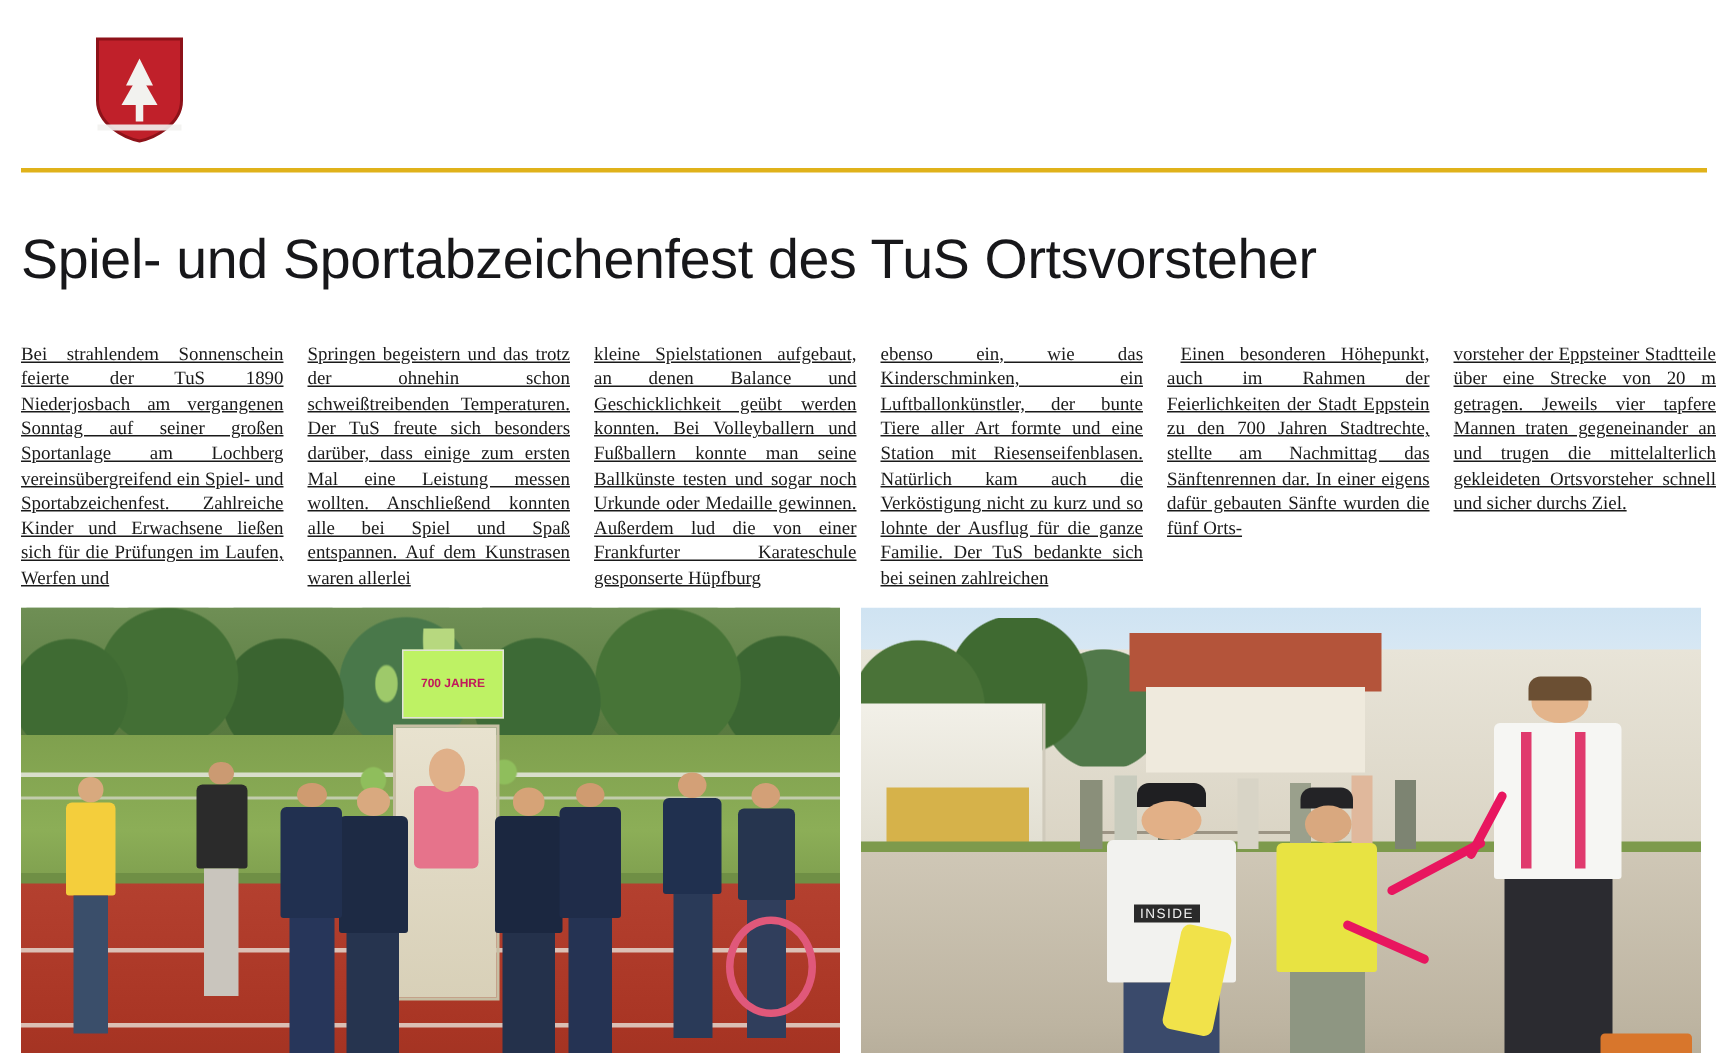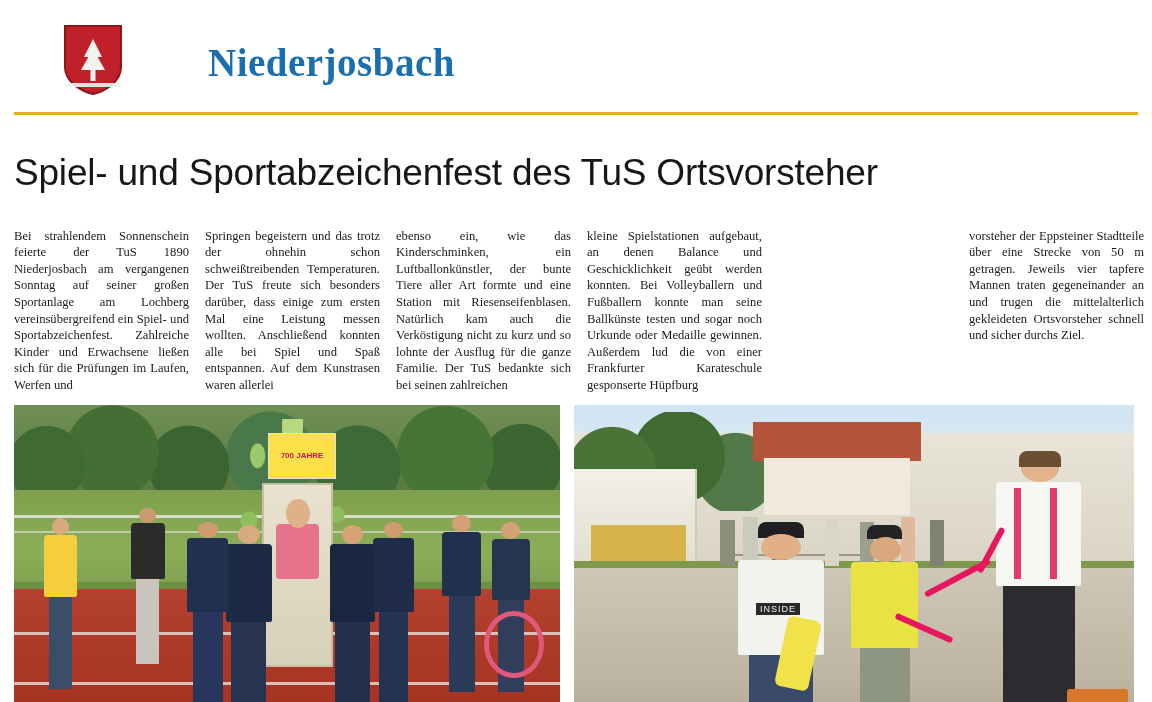--- a/index.html
+++ b/index.html
@@ -60,20 +60,21 @@
 
   
   .columns {
     display: flex;
     gap: 16px;
     padding: 10px 14px 0 14px;
   }
   .col {
     width: 175px;
     flex: 0 0 auto;
+    text-decoration: underline;
   }
   .col p {
     margin: 0;
     font-family: "Liberation Serif", serif;
     font-size: 12.6px;
     line-height: 1.32;
     text-align: justify;
     text-justify: inter-word;
     hyphens: auto;
     -webkit-hyphens: auto;
@@ -141,21 +142,21 @@
     position: absolute; left: 41%; top: 4%; width: 20%; height: 52%;
     background:
       radial-gradient(ellipse at 18% 20%, #9ec96a 0 7px, transparent 8px),
       radial-gradient(ellipse at 82% 18%, #9ec96a 0 7px, transparent 8px),
       radial-gradient(ellipse at 10% 55%, #8fbe5c 0 8px, transparent 9px),
       radial-gradient(ellipse at 90% 52%, #8fbe5c 0 8px, transparent 9px),
       radial-gradient(ellipse at 50% 4%, #b7d87f 0 10px, transparent 11px);
   }
   .p1-banner {
     position: absolute; left: 46.5%; top: 8%; width: 12.5%; height: 13%;
-    background: #fde047; border: 1px solid #e2e2da;
+    background: #bef264; border: 1px solid #e2e2da;
     display: flex; align-items: center; justify-content: center;
   }
   .p1-banner span {
     font-family: "Liberation Sans", sans-serif;
     font-size: 8px; color: #c2185b; font-weight: bold; text-align: center;
     line-height: 1.1;
   }
   .p1-chair {
     position: absolute; left: 45.5%; top: 22%; width: 13%; height: 52%;
     background: linear-gradient(#e8e2cf, #d8d0b8);
@@ -239,44 +240,44 @@
 <div class="masthead">
   <div class="crest">
     <svg viewBox="0 0 62 74" width="62" height="74" aria-hidden="true">
       <path d="M3 3 H59 V44 C59 60 41 69 31 71 C21 69 3 60 3 44 Z" fill="#c0202a" stroke="#8d1219" stroke-width="2"></path>
       <path d="M31 16 L40 34 H22 Z" fill="#f2f2ef"></path>
       <path d="M31 26 L43 47 H19 Z" fill="#f2f2ef"></path>
       <rect x="28.5" y="44" width="5" height="14" fill="#f2f2ef"></rect>
       <rect x="3" y="60" width="56" height="4" fill="#f2f2ef" opacity="0.9"></rect>
     </svg>
   </div>
-  <div class="section-title">Niederjosbach</div>
 </div>
 
 <div class="rule-gold"></div>
 
 <h1 class="headline">Spiel- und Sportabzeichenfest des TuS Ortsvorsteher</h1>
 
 <div class="columns">
   <div class="col">
     <p>Bei strahlendem Sonnenschein feierte der TuS 1890 Niederjosbach am vergangenen Sonntag auf seiner großen Sportanlage am Lochberg vereinsübergreifend ein Spiel- und Sportabzeichenfest. Zahlreiche Kinder und Erwachsene ließen sich für die Prüfungen im Laufen, Werfen und</p>
   </div>
   <div class="col">
     <p>Springen begeistern und das trotz der ohnehin schon schweißtreibenden Temperaturen. Der TuS freute sich besonders darüber, dass einige zum ersten Mal eine Leistung messen wollten. Anschließend konnten alle bei Spiel und Spaß entspannen. Auf dem Kunstrasen waren allerlei</p>
   </div>
   <div class="col">
+    <p>kleine Spielstationen aufgebaut, an denen Balance und Geschicklichkeit geübt werden konnten. Bei Volleyballern und Fußballern konnte man seine Ballkünste testen und sogar noch Urkunde oder Medaille gewinnen. Außerdem lud die von einer Frankfurter Karateschule gesponserte Hüpfburg</p>
+  </div>
+  <div class="col">
     <p>ebenso ein, wie das Kinderschminken, ein Luftballonkünstler, der bunte Tiere aller Art formte und eine Station mit Riesenseifenblasen. Natürlich kam auch die Verköstigung nicht zu kurz und so lohnte der Ausflug für die ganze Familie. Der TuS bedankte sich bei seinen zahlreichen</p>
   </div>
   <div class="col">
-    <p>kleine Spielstationen aufgebaut, an denen Balance und Geschicklichkeit geübt werden konnten. Bei Volleyballern und Fußballern konnte man seine Ballkünste testen und sogar noch Urkunde oder Medaille gewinnen. Außerdem lud die von einer Frankfurter Karateschule gesponserte Hüpfburg</p>
-  </div>
-  <div class="col">
-  </div>
-  <div class="col">
-    <p>vorsteher der Eppsteiner Stadtteile über eine Strecke von 50 m getragen. Jeweils vier tapfere Mannen traten gegeneinander an und trugen die mittelalterlich gekleideten Ortsvorsteher schnell und sicher durchs Ziel.</p>
+    <p class="indent">Einen besonderen Höhepunkt, auch im Rahmen der Feierlichkeiten der Stadt Eppstein zu den 700 Jahren Stadtrechte, stellte am Nachmittag das Sänftenrennen dar. In einer eigens dafür gebauten Sänfte wurden die fünf Orts-</p>
+  </div>
+  <div class="col">
+    <p>vorsteher der Eppsteiner Stadtteile über eine Strecke von 20 m getragen. Jeweils vier tapfere Mannen traten gegeneinander an und trugen die mittelalterlich gekleideten Ortsvorsteher schnell und sicher durchs Ziel.</p>
   </div>
 </div>
 
 <div class="photos">
 
   <div class="photo-block left">
     <div class="photo left">
       <div class="p1-sky"></div>
       <div class="p1-trees"></div>
       <div class="p1-field"></div>

